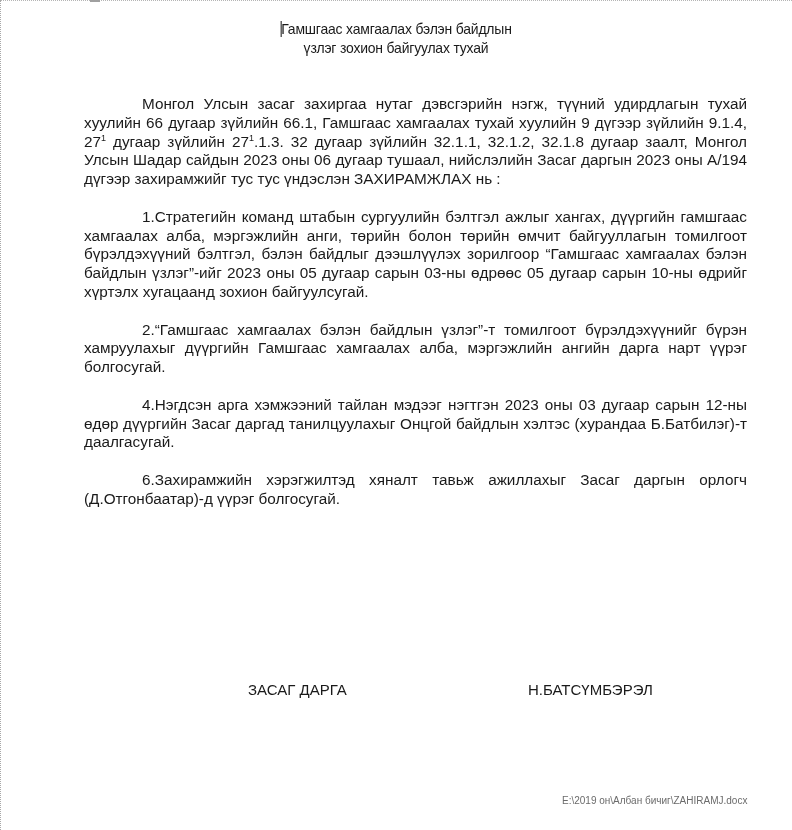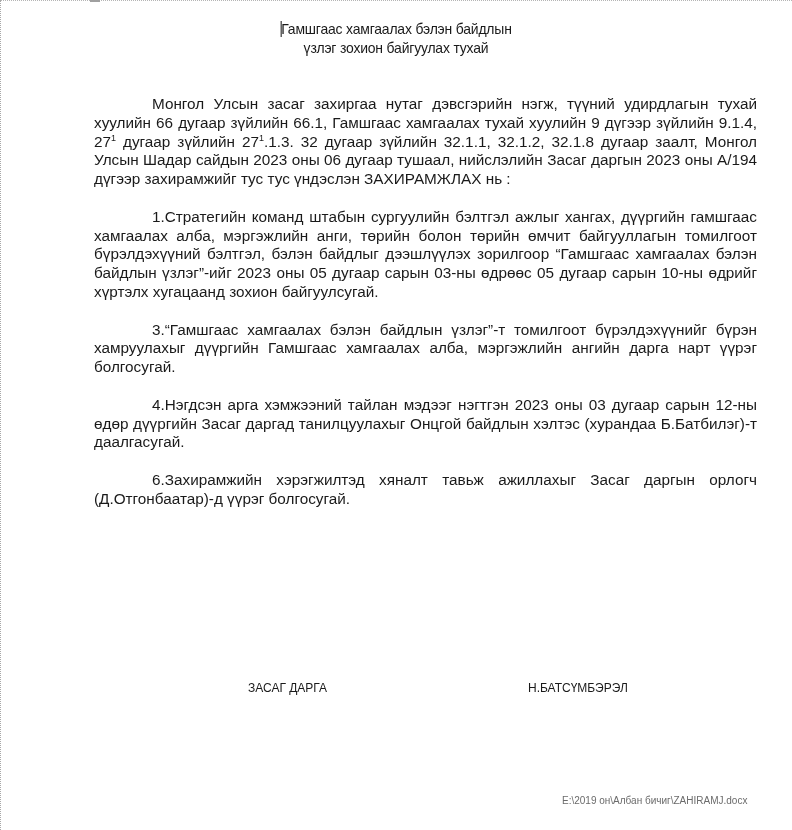--- a/index.html
+++ b/index.html
@@ -25,31 +25,31 @@
       position: absolute; left: 0; width: 792px; top: 19px;
       text-align: center; font-size: 15px; line-height: 19px;
       letter-spacing: -0.2px;
       transform: scaleX(0.93);
     }
     .cursor {
       display: inline-block; width: 1px; height: 16px; background: #000;
       vertical-align: -3px; margin-right: 0px;
     }
     .body {
-      position: absolute; left: 94px; top: 95px; width: 663px;
+      position: absolute; left: 84px; top: 95px; width: 663px;
       font-size: 15.3px; line-height: 18.8px;
     }
     .para {
       text-align: justify; text-indent: 58px; margin: 0 0 18.8px 0;
       hyphens: none;
     }
     sup { font-size: 9px; line-height: 0; vertical-align: 6px; }
     .signature {
       position: absolute; top: 681px; left: 0; width: 792px; height: 20px;
-      font-size: 12px;
+      font-size: 15px;
     }
     .sig-title { position: absolute; left: 248px; top: 0; }
     .sig-name { position: absolute; left: 528px; top: 0; }
     .footer-path {
       position: absolute; left: 562px; top: 795px; font-size: 10px; color: #6b6b6b;
     }
   </style>
 </head>
 <body>
 
@@ -58,21 +58,21 @@
 <div class="page-edge-left"></div>
 
 <div class="title">
   <div><span class="cursor"></span><span>Гамшгаас хамгаалах бэлэн байдлын</span></div>
   <div>үзлэг зохион байгуулах тухай</div>
 </div>
 
 <div class="body">
   <p class="para"><span>Монгол Улсын засаг захиргаа нутаг дэвсгэрийн нэгж, түүний удирдлагын тухай хуулийн 66 дугаар зүйлийн 66.1, Гамшгаас хамгаалах тухай хуулийн 9 дүгээр зүйлийн 9.1.4, 27</span><sup>1</sup><span> дугаар зүйлийн 27</span><sup>1</sup><span>.1.3. 32 дугаар зүйлийн 32.1.1, 32.1.2, 32.1.8 дугаар заалт, Монгол Улсын Шадар сайдын 2023 оны 06 дугаар тушаал, нийслэлийн Засаг даргын 2023 оны А/194 дүгээр захирамжийг тус тус үндэслэн ЗАХИРАМЖЛАХ  нь :</span></p>
   <p class="para">1.Стратегийн команд штабын сургуулийн бэлтгэл ажлыг хангах, дүүргийн гамшгаас хамгаалах алба, мэргэжлийн анги, төрийн болон төрийн өмчит байгууллагын томилгоот бүрэлдэхүүний бэлтгэл, бэлэн байдлыг дээшлүүлэх зорилгоор “Гамшгаас хамгаалах бэлэн байдлын үзлэг”-ийг 2023 оны 05 дугаар сарын 03-ны өдрөөс 05 дугаар сарын 10-ны өдрийг хүртэлх хугацаанд зохион байгуулсугай.</p>
-  <p class="para">3.“Гамшгаас хамгаалах бэлэн байдлын үзлэг”-т томилгоот бүрэлдэхүүнийг бүрэн хамруулахыг дүүргийн Гамшгаас хамгаалах алба, мэргэжлийн ангийн дарга нарт үүрэг болгосугай.</p>
+  <p class="para">2.“Гамшгаас хамгаалах бэлэн байдлын үзлэг”-т томилгоот бүрэлдэхүүнийг бүрэн хамруулахыг дүүргийн Гамшгаас хамгаалах алба, мэргэжлийн ангийн дарга нарт үүрэг болгосугай.</p>
   <p class="para">4.Нэгдсэн арга  хэмжээний  тайлан  мэдээг нэгтгэн 2023 оны 03 дугаар сарын 12-ны өдөр дүүргийн Засаг даргад танилцуулахыг Онцгой байдлын хэлтэс (хурандаа Б.Батбилэг)-т даалгасугай.</p>
   <p class="para">6.Захирамжийн хэрэгжилтэд хяналт тавьж ажиллахыг Засаг даргын орлогч (Д.Отгонбаатар)-д үүрэг болгосугай.</p>
 </div>
 
 <div class="signature">
   <span class="sig-title">ЗАСАГ ДАРГА</span>
   <span class="sig-name">Н.БАТСҮМБЭРЭЛ</span>
 </div>
 
 <div class="footer-path">E:\2019 он\Албан бичиг\ZAHIRAMJ.docx</div>

